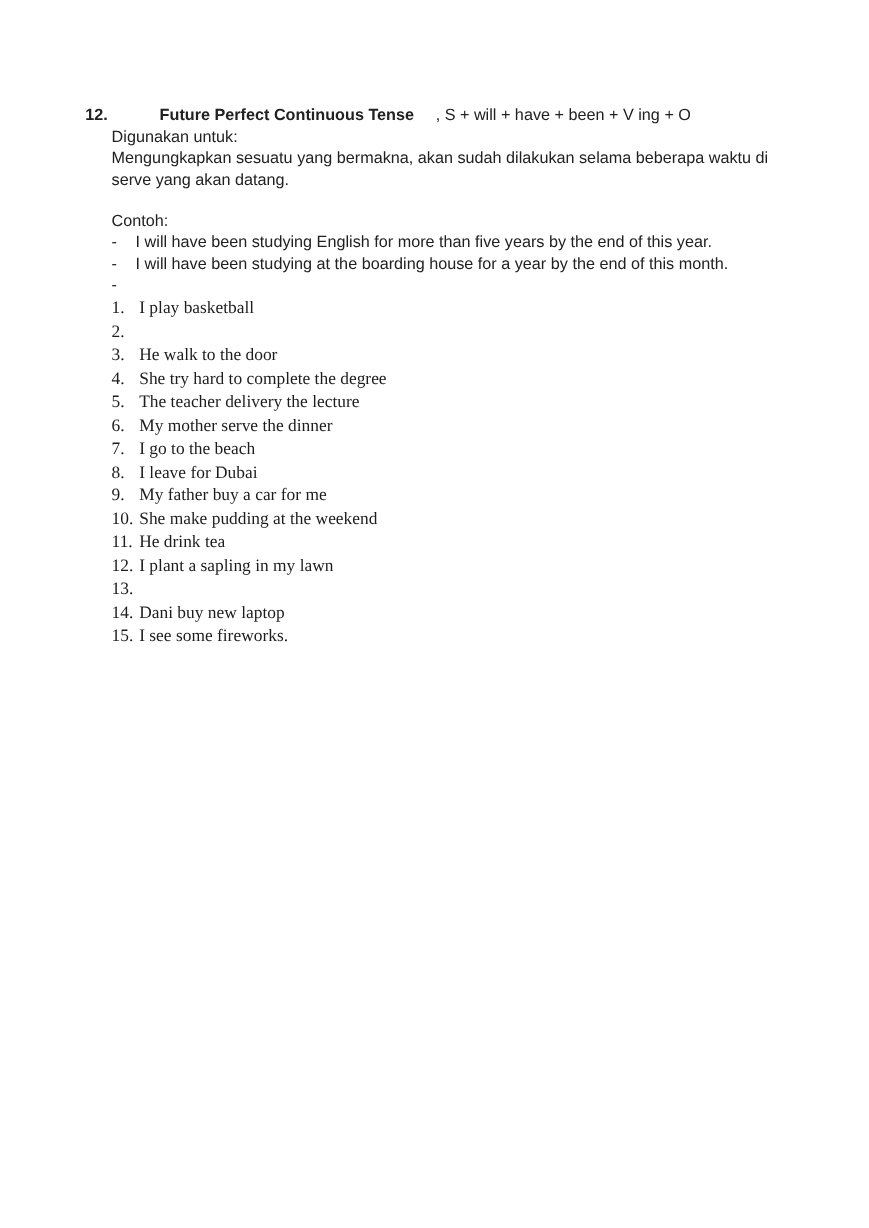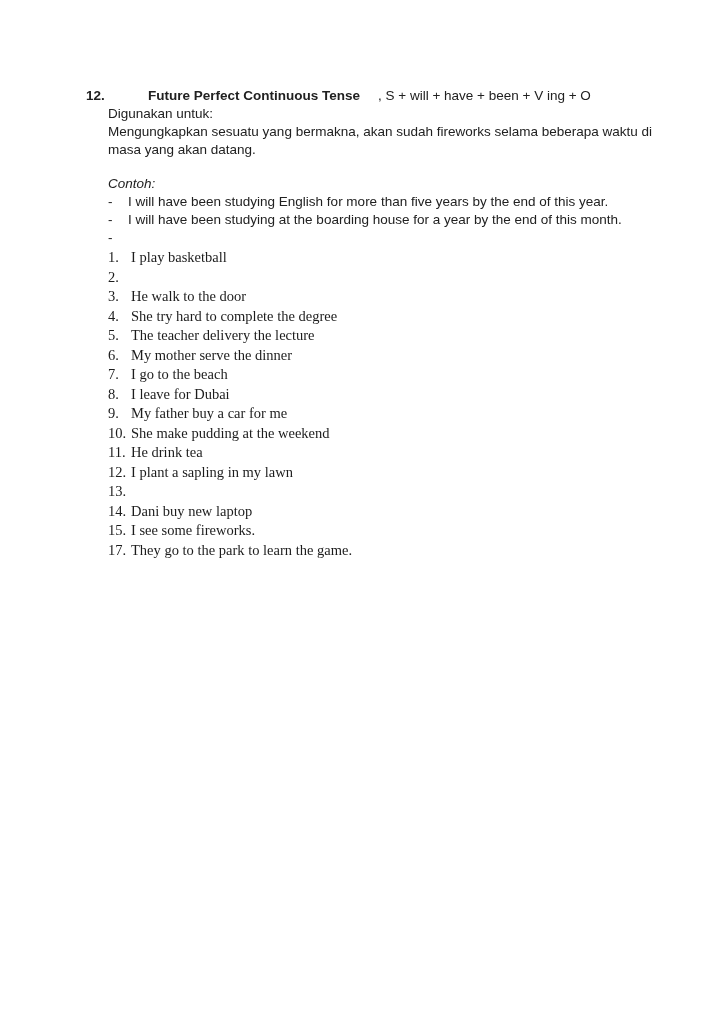--- a/index.html
+++ b/index.html
@@ -9,21 +9,21 @@
   }
   body {
     width: 724px;
     height: 1023px;
     position: relative;
     overflow: hidden;
     color: #212121;
   }
   .page {
     position: absolute;
-    left: 86px;
+    left: 71px;
     top: 87px;
     width: 585px;
   }
   .sans {
     font-family: "Liberation Sans", sans-serif;
     font-size: 13.5px;
     line-height: 18px;
     color: #212121;
   }
   .heading-row {
@@ -43,21 +43,20 @@
     margin-left: 18px;
   }
   .indent {
     margin-left: 22px;
   }
   .usage-para {
     margin: 0;
   }
   .contoh-label {
     margin-top: 16px;
-    font-style: italic;
   }
   .bullet-row {
     display: flex;
     align-items: flex-start;
   }
   .bullet-marker {
     flex: 0 0 20px;
   }
   .exercise-label {
     margin-top: 33px;
@@ -83,21 +82,21 @@
 <div class="page">
 
   <div class="sans heading-row">
     <span class="heading-num">12.</span>
     <span class="heading-text"><span class="heading-title">Future Perfect Continuous Tense</span><span class="heading-formula">, S + will + have + been + V ing + O</span></span>
   </div>
 
   <div class="indent">
 
     <div class="sans">Digunakan untuk:</div>
-    <p class="sans usage-para">Mengungkapkan sesuatu yang bermakna, akan sudah fireworks selama beberapa waktu di masa yang akan datang.</p>
+    <p class="sans usage-para">Mengungkapkan sesuatu yang bermakna, akan sudah dilakukan selama beberapa waktu di serve yang akan datang.</p>
 
     <div class="sans contoh-label">Contoh:</div>
 
     <div class="sans bullet-row">
       <span class="bullet-marker">-</span>
       <span>I will have been studying English for more than five years by the end of this year.</span>
     </div>
     <div class="sans bullet-row">
       <span class="bullet-marker">-</span>
       <span>I will have been studying at the boarding house for a year by the end of this month.</span>
@@ -159,20 +158,16 @@
         <span class="exercise-num">13.</span>
       </div>
       <div class="exercise-row">
         <span class="exercise-num">14.</span>
         <span>Dani buy new laptop</span>
       </div>
       <div class="exercise-row">
         <span class="exercise-num">15.</span>
         <span>I see some fireworks.</span>
       </div>
-      <div class="exercise-row">
-        <span class="exercise-num">17.</span>
-        <span>They go to the park to learn the game.</span>
-      </div>
     </div>
 
   </div>
 </div>
 
 </body></html>

